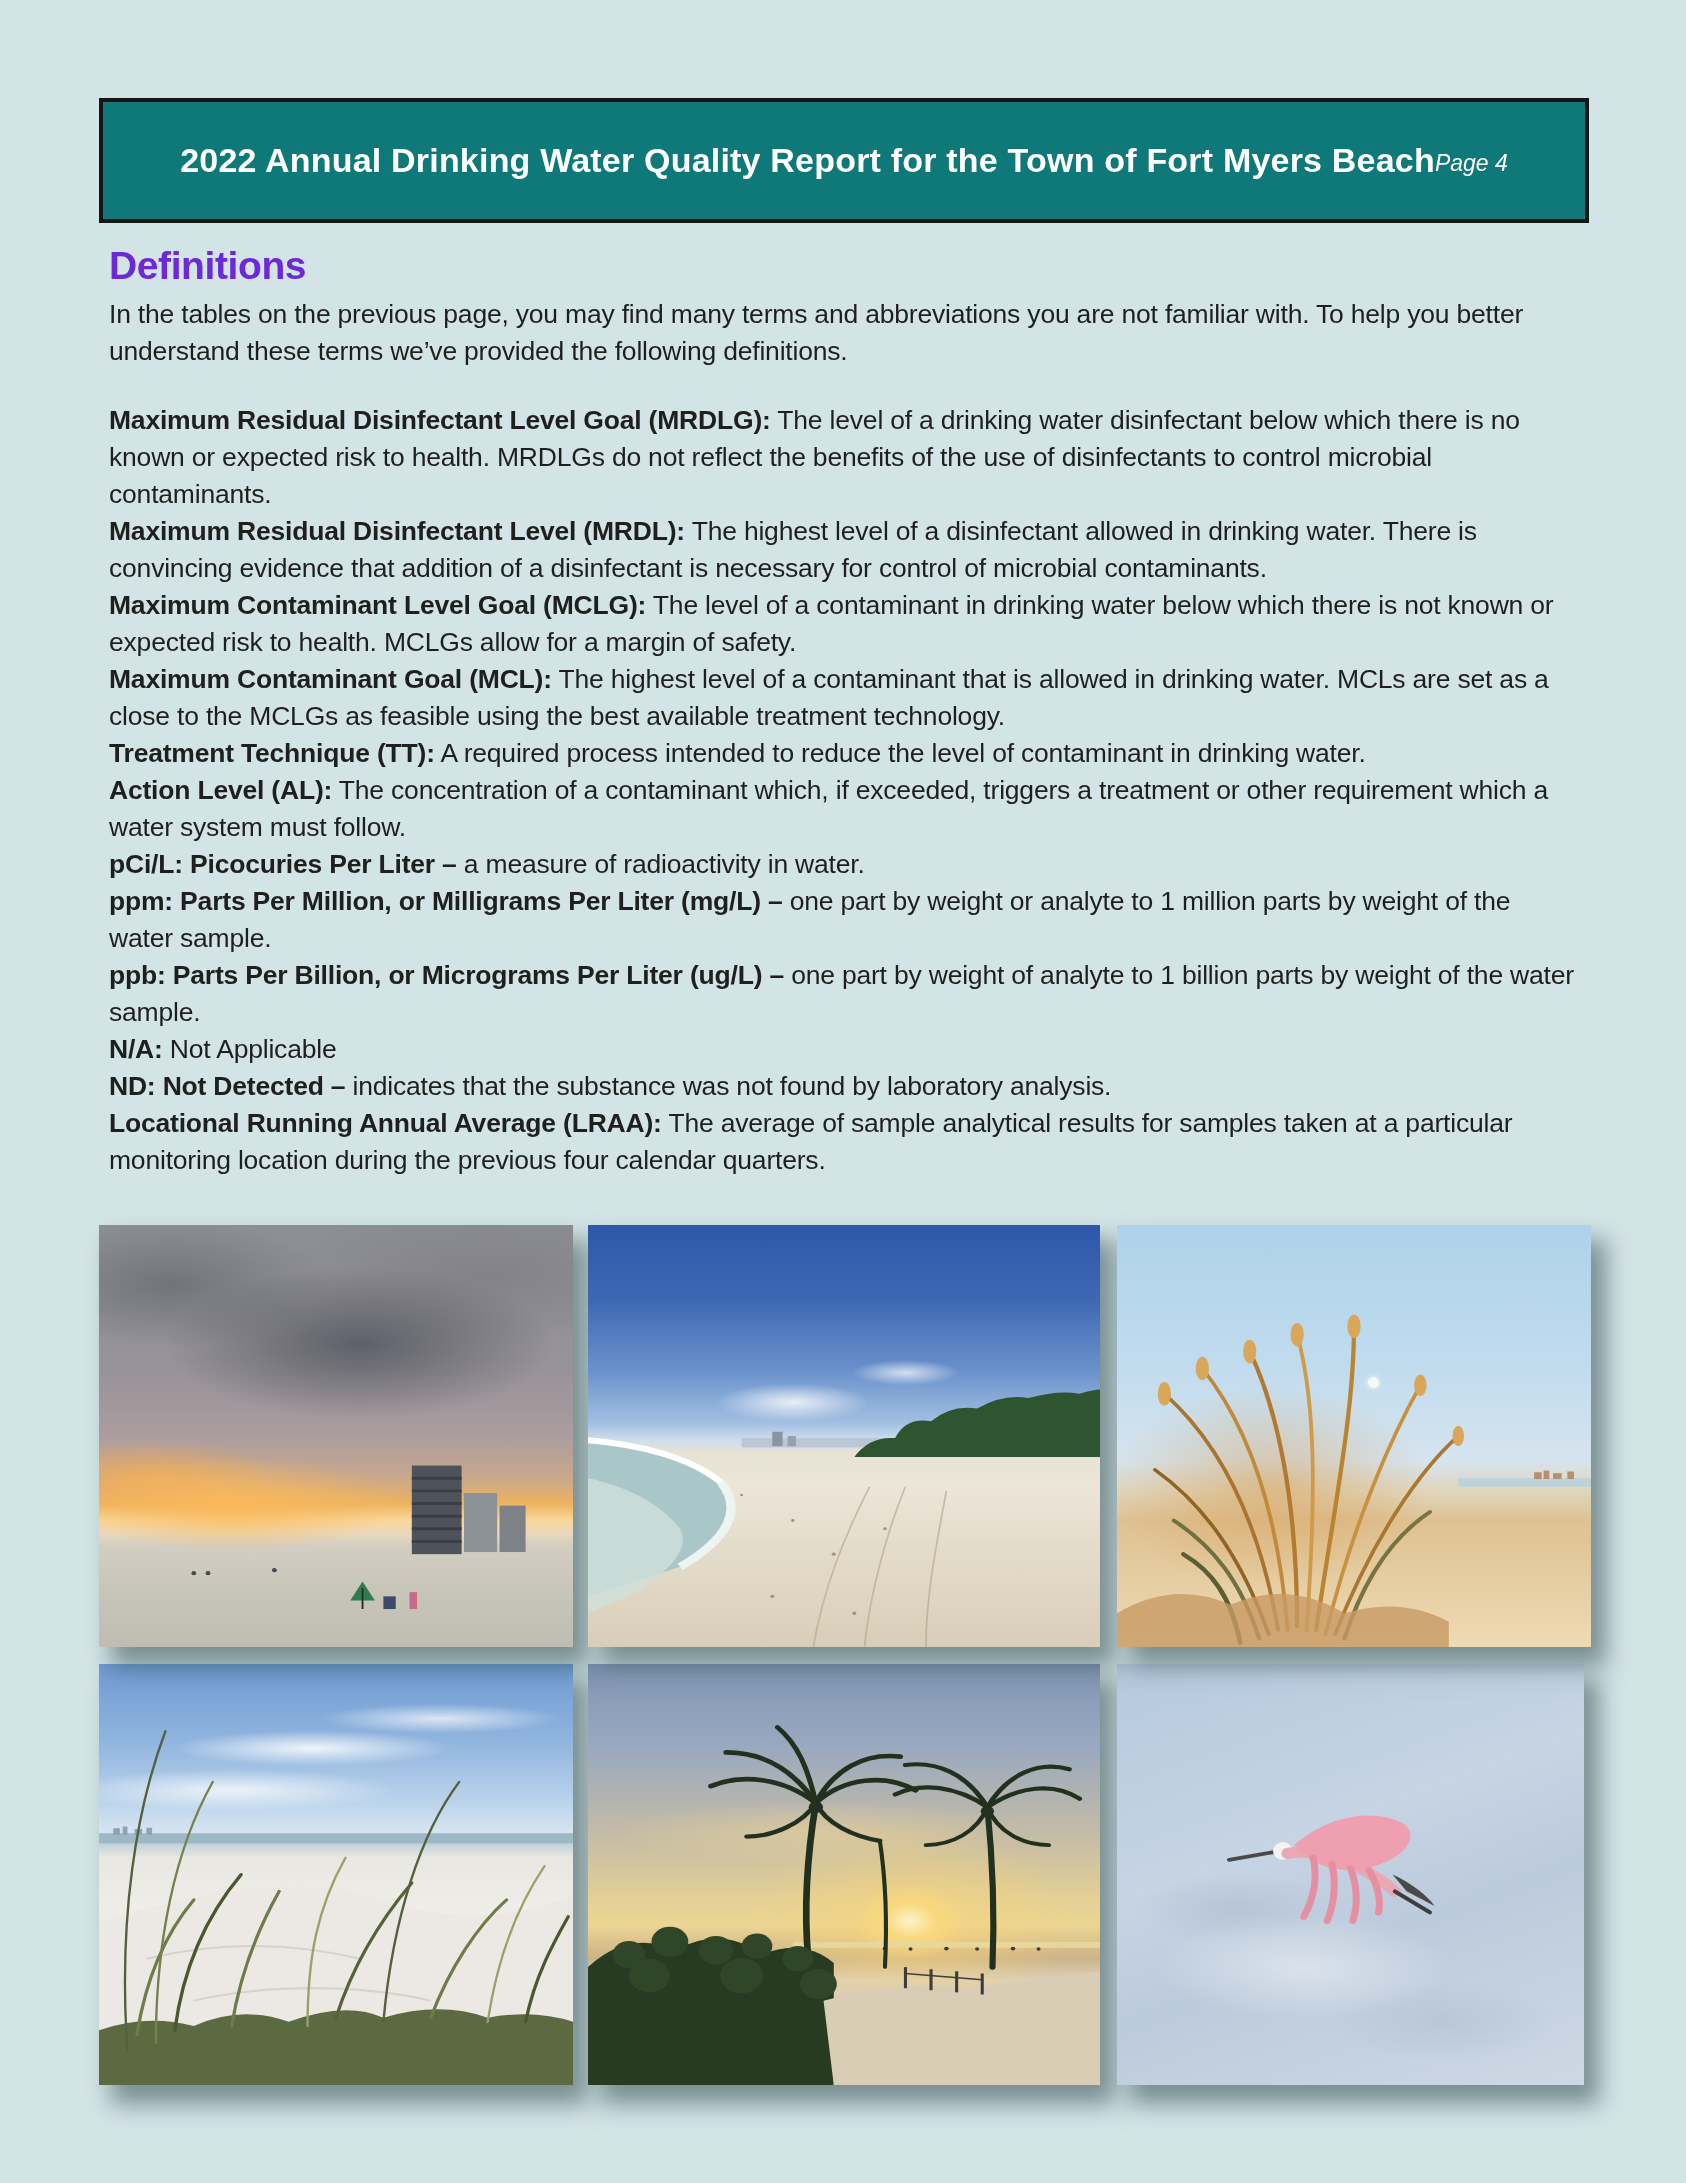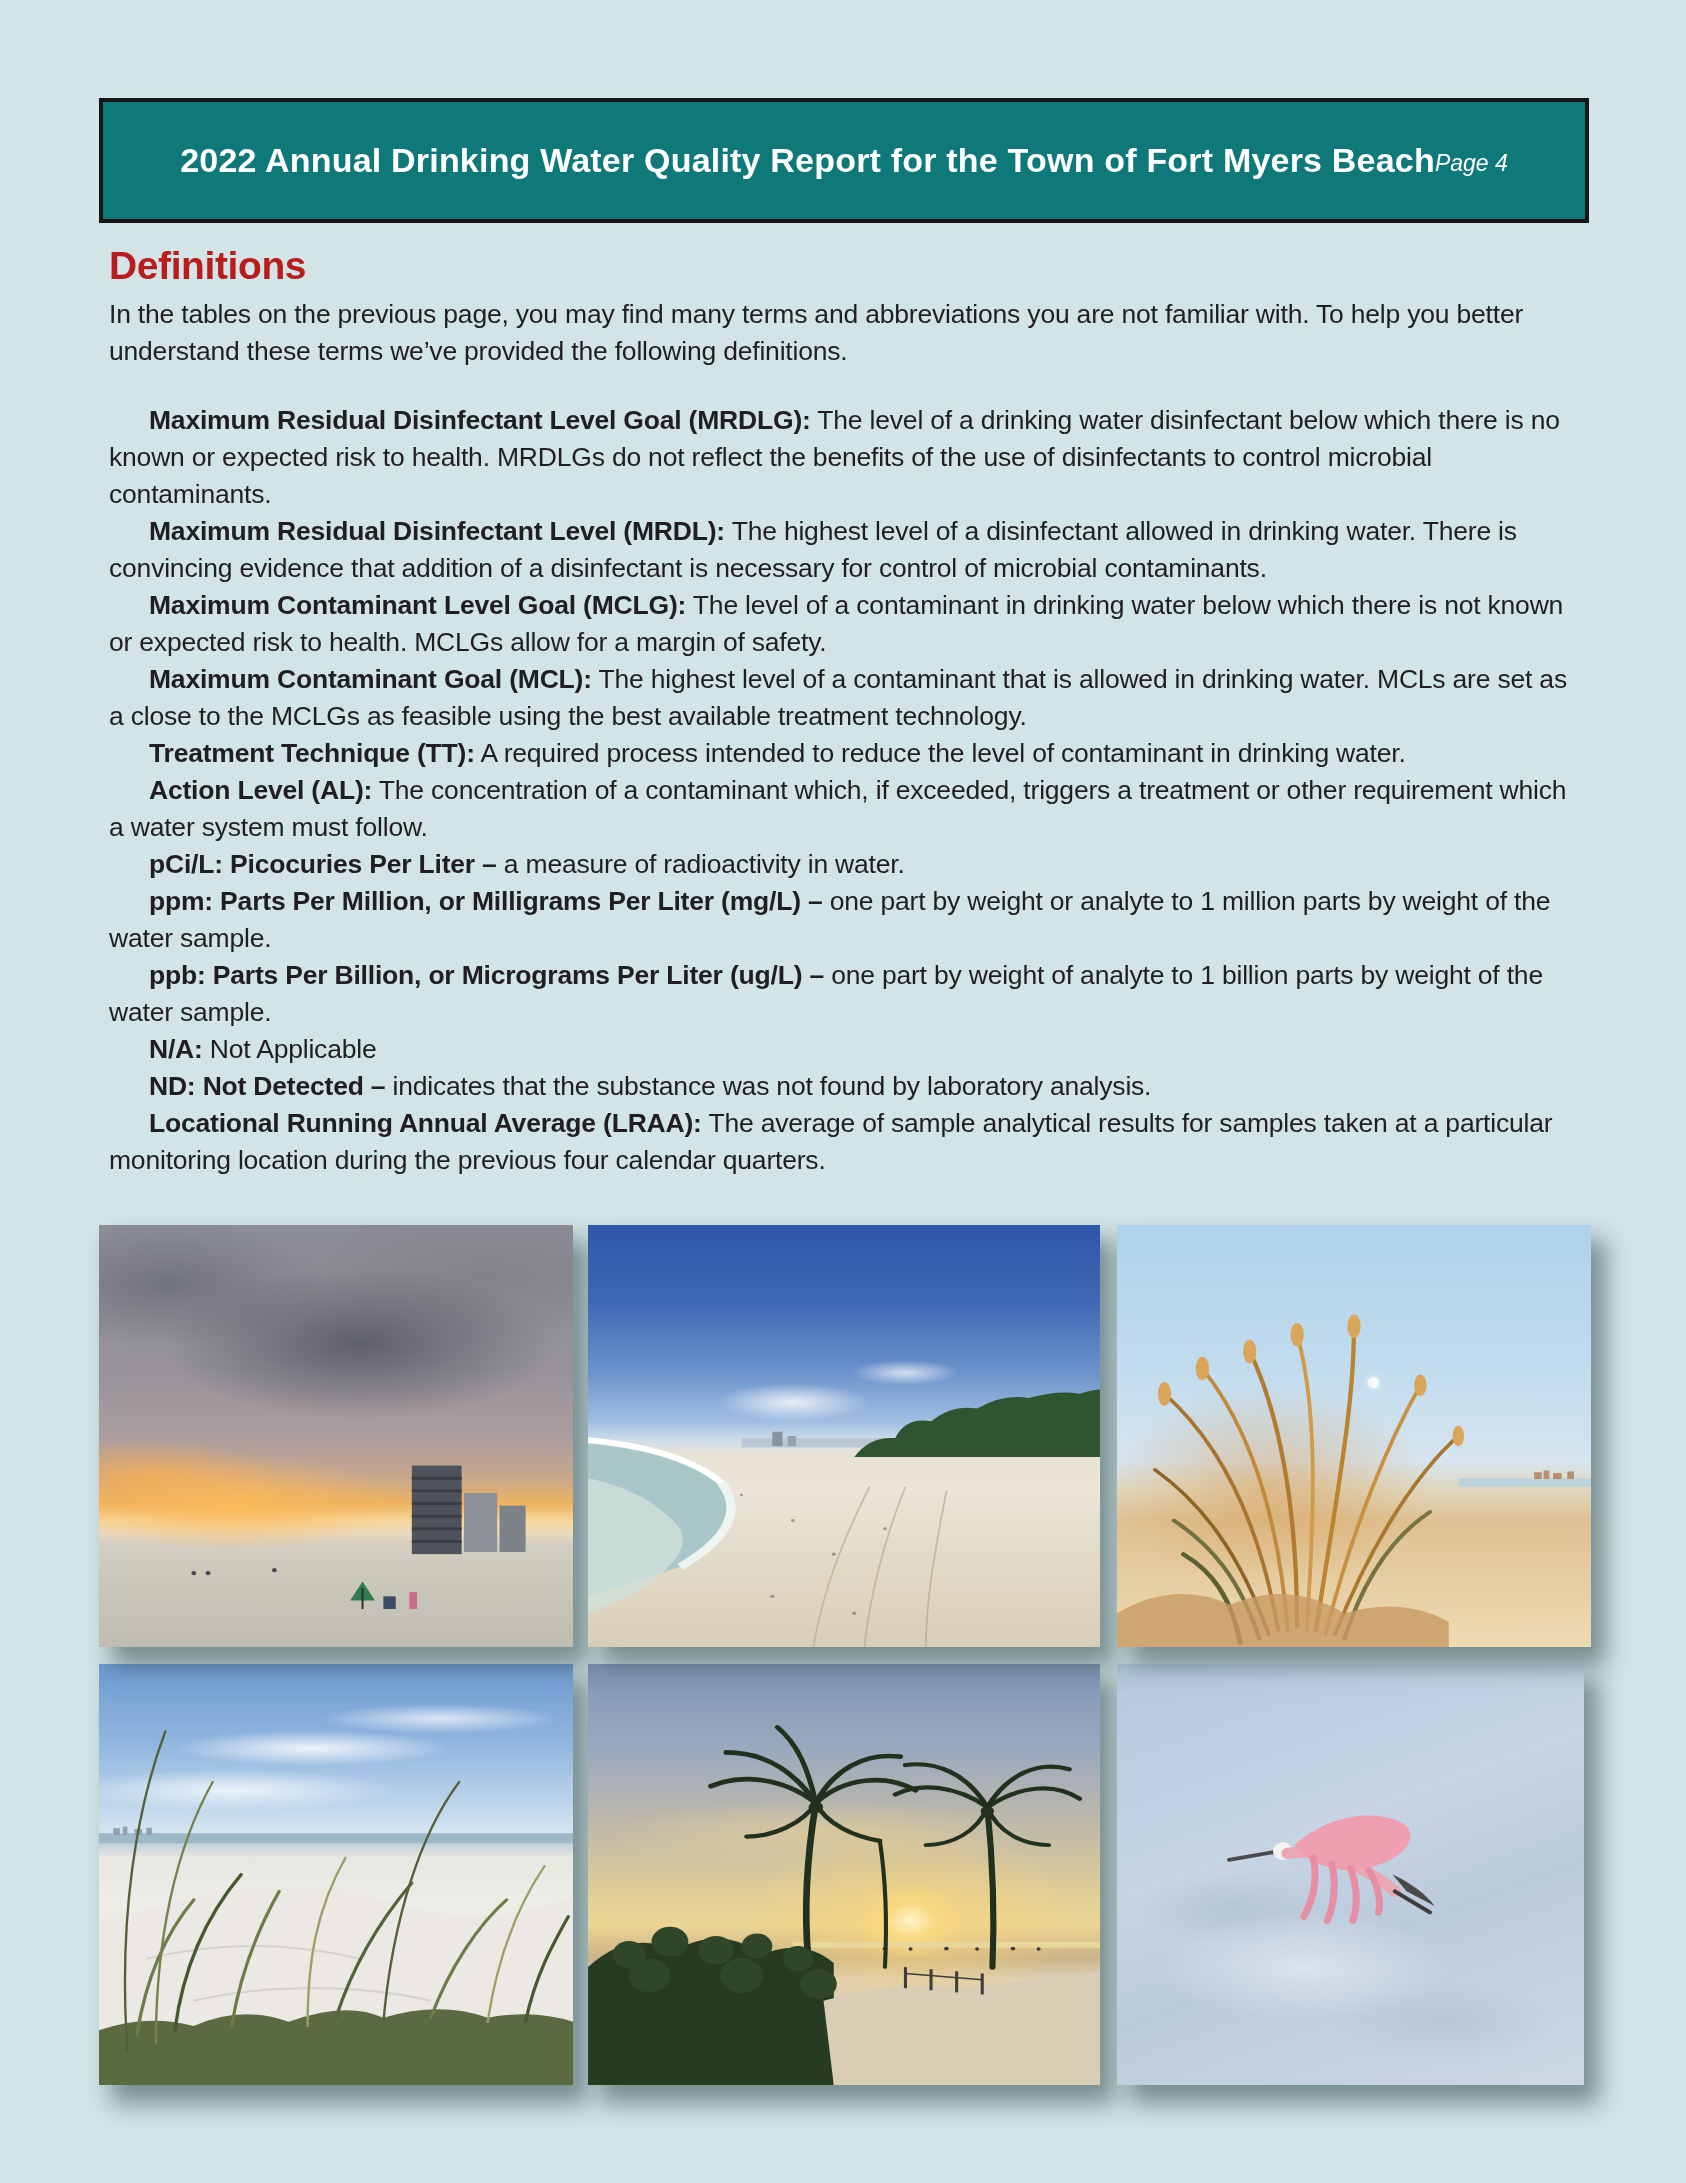--- a/index.html
+++ b/index.html
@@ -15,25 +15,25 @@
     background:#0f7979; border:4.2px solid #161616; box-sizing:border-box;
     display:flex; align-items:center; justify-content:center;
     color:#ffffff; text-align:center;
   }
   .banner-title { font-size:34px; font-weight:bold; letter-spacing:0.2px; line-height:1.1; }
   .banner-page  { font-size:23px; font-style:italic; margin-top:5px;text-align:right; }
 
   
   .content { position:absolute; left:109px; top:244px; width:1465px; }
   .content h2 {
-    margin:0 0 8.4px 0; font-size:39px; font-weight:bold; letter-spacing:-0.4px; color:#b91c1c;
+    margin:0 0 8.4px 0; font-size:39px; font-weight:bold; letter-spacing:-0.4px; color:#6d28d9;
   }
   .intro { margin:7px 0 32px 0; font-size:26.5px; line-height:37px; letter-spacing:-0.2px; }
   .defs p { margin:0; font-size:26.5px; line-height:37px; letter-spacing:-0.2px; }
-  .defs strong { font-weight:bold;margin-left:40px; }
+  .defs strong { font-weight:bold; }
 
   
   .photo {
     position:absolute; overflow:hidden; margin:0; padding:0;
     box-shadow:13.4px 17px 22px 1.7px rgba(47,72,76,.55);
   }
   .r1 { z-index:2; } .r2 { z-index:1; }
   .photo svg { position:absolute; left:0; top:0; width:100%; height:100%; display:block; }
 
   #ph1 { left:99px;  top:1225px; width:474px; height:422px;

